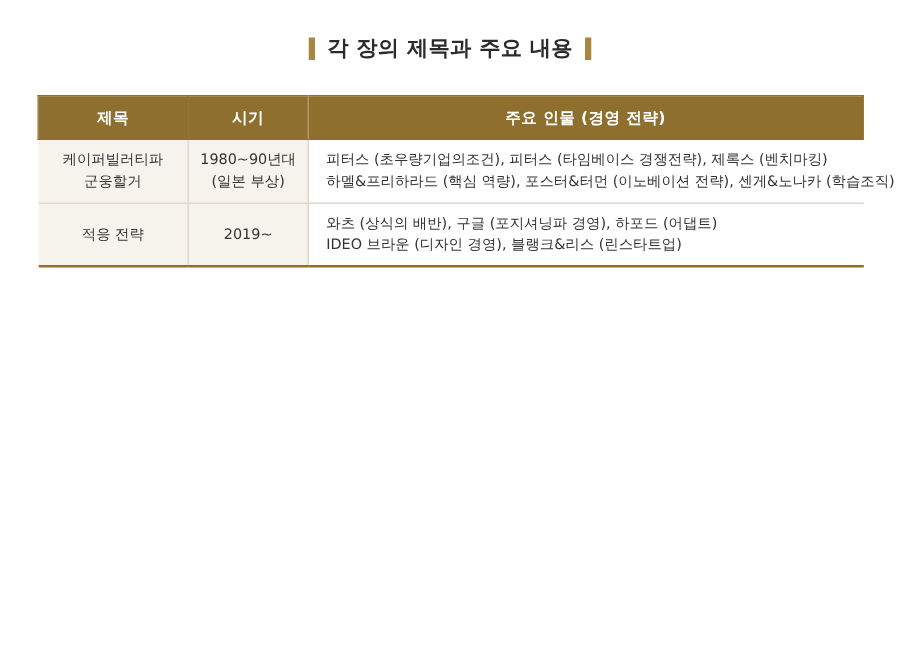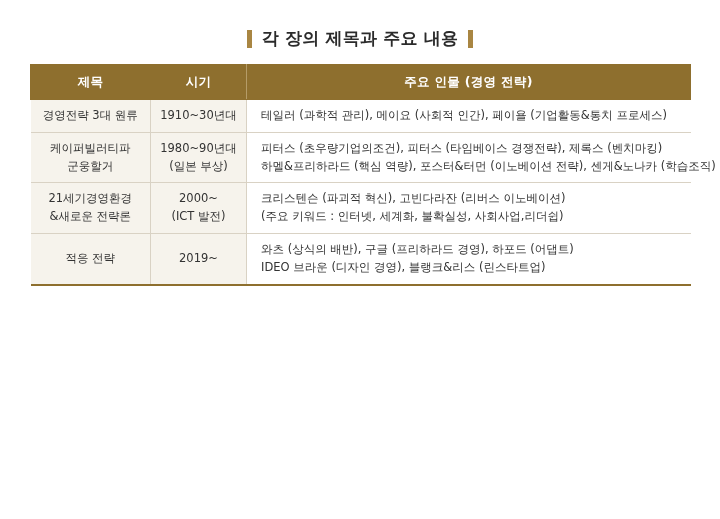--- a/index.html
+++ b/index.html
@@ -37,21 +37,21 @@
     display: inline-block;
   }
   .title-text {
     font-size: 17px;
     font-weight: bold;
     color: #2b2b2b;
     letter-spacing: 0.2px;
   }
   
   .table-wrap {
-    margin: 0 30px;
+    margin: 12px 30px;
   }
   table.main {
     width: 660px;
     border-collapse: collapse;
     table-layout: fixed;
   }
   table.main th {
     background: #8e6f2e;
     color: #ffffff;
     font-size: 12.5px;
@@ -120,66 +120,41 @@
       <thead>
         <tr>
           <th>제목</th>
           <th class="sep">시기</th>
           <th>주요 인물 (경영 전략)</th>
         </tr>
       </thead>
       <tbody id="tbody">
           <tr class="row">
             <td class="c-title">
-              <span class="line">경영전략 3대 원류</span>
-            </td>
-            <td class="c-era">
-              <span class="line">1910~30년대</span>
-            </td>
-            <td class="c-people">
-              <span class="line">테일러 (과학적 관리), 메이요 (사회적 인간), 페이욜 (기업활동&amp;통치 프로세스)</span>
-            </td>
-          </tr>
-          <tr class="row">
-            <td class="c-title">
               <span class="line">케이퍼빌러티파</span>
               <span class="line">군웅할거</span>
             </td>
             <td class="c-era">
               <span class="line">1980~90년대</span>
               <span class="line">(일본 부상)</span>
             </td>
             <td class="c-people">
               <span class="line">피터스 (초우량기업의조건), 피터스 (타임베이스 경쟁전략), 제록스 (벤치마킹)</span>
               <span class="line">하멜&amp;프리하라드 (핵심 역량), 포스터&amp;터먼 (이노베이션 전략), 센게&amp;노나카 (학습조직)</span>
             </td>
           </tr>
           <tr class="row">
             <td class="c-title">
-              <span class="line">21세기경영환경</span>
-              <span class="line">&amp;새로운 전략론</span>
-            </td>
-            <td class="c-era">
-              <span class="line">2000~</span>
-              <span class="line">(ICT 발전)</span>
-            </td>
-            <td class="c-people">
-              <span class="line">크리스텐슨 (파괴적 혁신), 고빈다라잔 (리버스 이노베이션)</span>
-              <span class="line">(주요 키워드 : 인터넷, 세계화, 불확실성, 사회사업,리더쉽)</span>
-            </td>
-          </tr>
-          <tr class="row">
-            <td class="c-title">
               <span class="line">적응 전략</span>
             </td>
             <td class="c-era">
               <span class="line">2019~</span>
             </td>
             <td class="c-people">
-              <span class="line">와츠 (상식의 배반), 구글 (프리하라드 경영), 하포드 (어댑트)</span>
+              <span class="line">와츠 (상식의 배반), 구글 (포지셔닝파 경영), 하포드 (어댑트)</span>
               <span class="line">IDEO 브라운 (디자인 경영), 블랭크&amp;리스 (린스타트업)</span>
             </td>
           </tr>
         </tbody>
     </table>
   </div>
 
 </div>
 
 </body></html>

